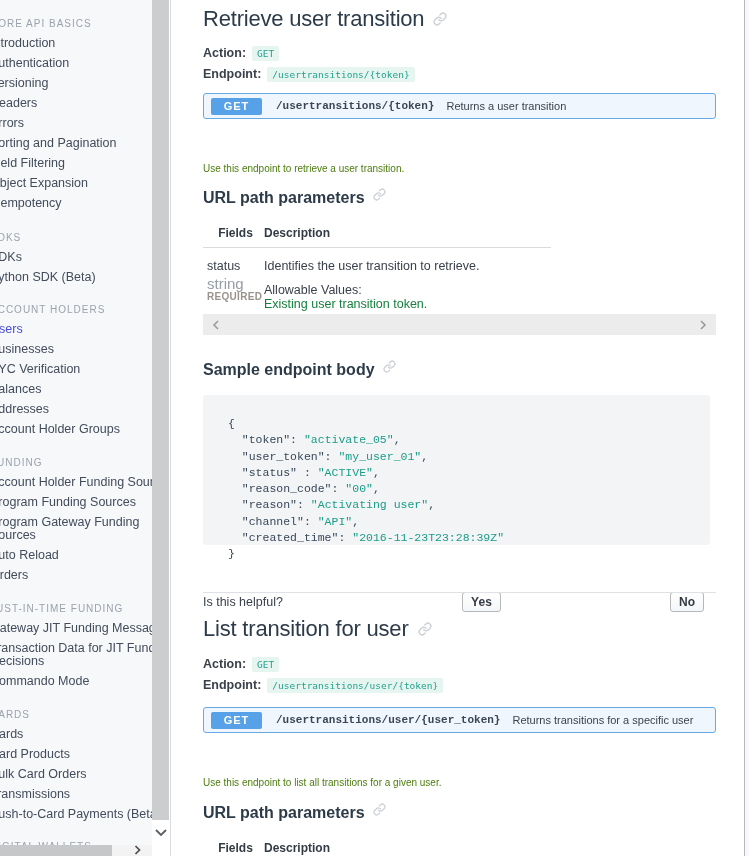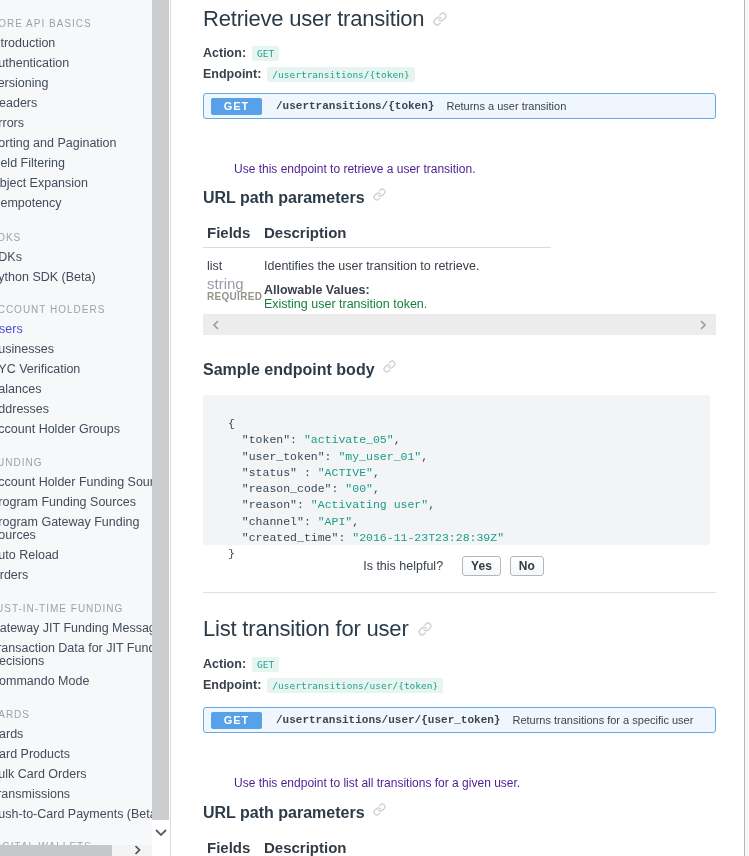--- a/index.html
+++ b/index.html
@@ -54,46 +54,46 @@
 
   .method-box { height:26px; background:#eff6fd; border:1px solid #66a9e4; border-radius:3px;
                 display:flex; align-items:center; }
   .method-btn { width:51px; height:17px; margin-left:7px; background:#56a1e7; border-radius:2px;
                 color:#fff; font-size:11px; font-weight:700; letter-spacing:1px;
                 display:inline-flex; align-items:center; justify-content:center; cursor:pointer; }
   .method-path { font-family:"Liberation Mono", monospace; font-size:11px; font-weight:700;
                  color:#3a4654; margin-left:14px; }
   .method-summary { font-size:11px; color:#3b434e; margin-left:12px; }
 
-  .para { font-size:12px; color:#4c1d95; line-height:16px;margin-left:31px; }
-
-  .thead { display:flex; font-size:15px; font-weight:700; color:#333b44; line-height:14px; }
+  .para { font-size:10px; color:#4d7c0f; line-height:16px; }
+
+  .thead { display:flex; font-size:12px; font-weight:700; color:#333b44; line-height:14px;text-align:center; }
   .thead .c1 { width:57px; margin-left:4px; }
   .rule { height:1px; background:#d9dcdf; }
   .trow { display:flex; }
   .trow .c1 { width:57px; margin-left:4px; }
   .fld-name { font-size:12.5px; color:#3a414b; line-height:14px; }
   .fld-type { font-size:15px; color:#979da6; margin-top:5px; line-height:12px; }
   .fld-req  { font-size:10px; font-weight:700; color:#98938c; letter-spacing:.3px;
               margin-top:1px; line-height:12px; }
   .desc-line1 { font-size:12.5px; color:#3a414b; line-height:14px; }
-  .allow-label { font-size:12.5px; font-weight:700; color:#3a414b; margin-top:10px; line-height:14px; }
+  .allow-label { font-size:12.5px; font-weight:400; color:#3a414b; margin-top:10px; line-height:14px; }
   .allow-value { font-size:12.5px; color:#15803d; line-height:14px; }
 
   .hstrip { height:21px; background:#ececed; display:flex; align-items:center;
             justify-content:space-between; padding:0 8px; }
 
   .codeblock { height:150px; background:#f3f4f5; border-radius:3px; padding:21px 0 0 25px;
                font-family:"Liberation Mono", monospace; font-size:11.5px; line-height:16.3px; }
   .code-line { white-space:pre; }
   .c-dark { color:#37485a; }
   .c-teal { color:#1a9c88; }
 
-  .helpful { display:flex; align-items:center; justify-content:center; height:20px;
-             padding-right:12px; }
+  .helpful { display:flex; align-items:center; justify-content:space-between; height:20px;
+             padding-right:12px;margin-top:36px; }
   .helpful-q { font-size:12.5px; color:#3a414b; margin-right:10px; }
   .btn { min-width:34px; height:20px; padding:0 8px; margin-left:9px;
          background:linear-gradient(#ffffff,#f5f6f7); border:1px solid #b4b7bb; border-radius:3px;
          font-size:12px; font-weight:700; color:#333b44; font-family:"Liberation Sans",sans-serif;
          display:inline-flex; align-items:center; justify-content:center; cursor:pointer; }
 
   .divider { height:1px; background:#dfe1e4; }
 </style>
 </head>
 <body>
@@ -220,21 +220,21 @@
     </h2>
 
     <div class="thead cb" style="top:226px">
       <span class="c1">Fields</span>
       <span>Description</span>
     </div>
     <div class="rule" style="position:absolute; left:32px; top:247px; width:348px;"></div>
 
     <div class="trow cb" style="top:259px">
       <div class="c1">
-        <div class="fld-name">list</div>
+        <div class="fld-name">status</div>
         <div class="fld-type">string</div>
         <div class="fld-req">REQUIRED</div>
       </div>
       <div>
         <div class="desc-line1">Identifies the user transition to retrieve.</div>
         <div class="allow-label">Allowable Values:</div>
         <div class="allow-value">Existing user transition token.</div>
       </div>
     </div>
 

